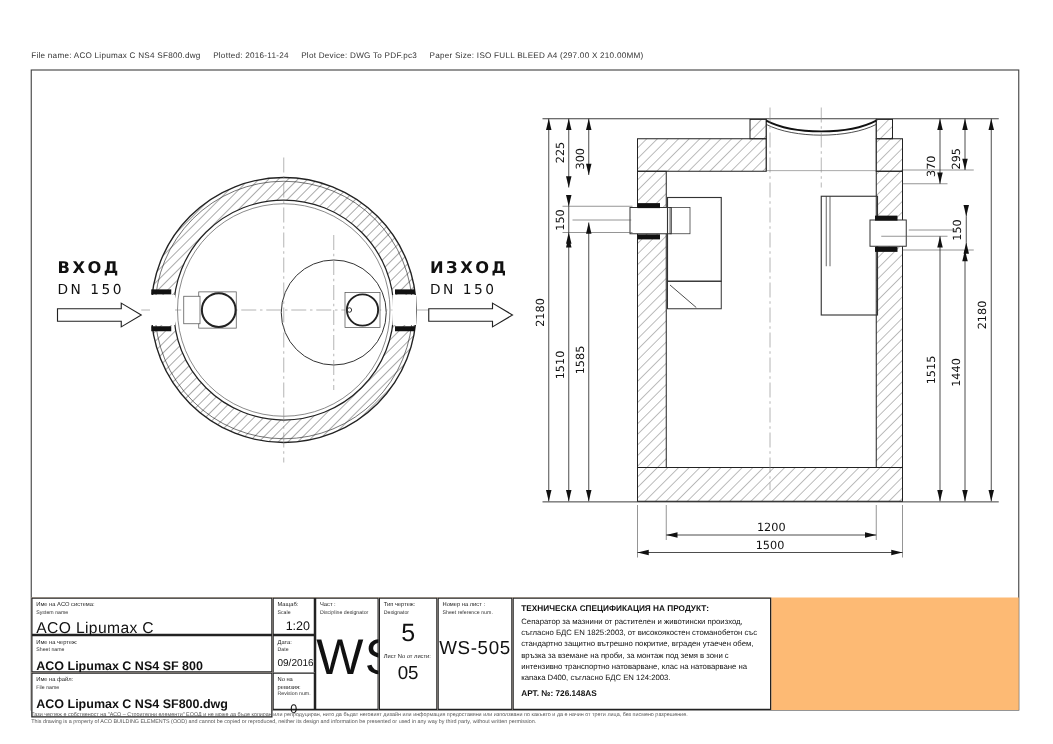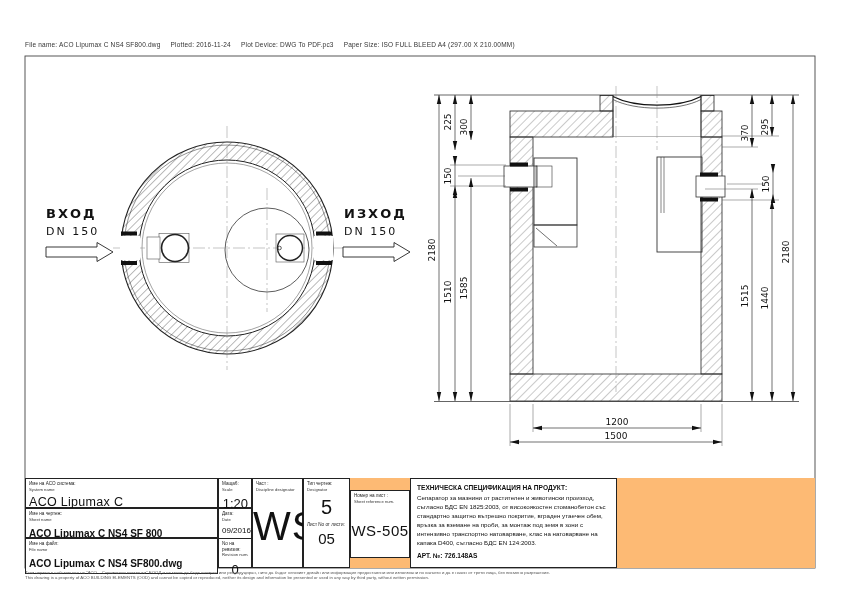--- a/index.html
+++ b/index.html
@@ -7,21 +7,21 @@
          font-family:"Liberation Sans",sans-serif;color:#111;}
   #plotinfo{position:absolute;left:25px;top:41px;font-size:6.5px;color:#333;letter-spacing:.2px;white-space:pre;}
   svg text{font-family:"DejaVu Sans",sans-serif;fill:#111;}
   
   #tblock{position:absolute;left:25px;top:478px;width:790px;height:90px;background:#fdba74;}
   .tb{position:absolute;box-sizing:border-box;border:0.8px solid #222;background:#fff;}
   .lbl{font-size:4.6px;line-height:1.25;color:#222;padding:2px 0 0 3px;}
   .lbl .en{font-size:4.2px;color:#333;}
   .val-lg{font-size:12.5px;padding:3px 0 0 3px;letter-spacing:.3px;}
   .val-b{font-size:10px;font-weight:bold;padding:6px 0 0 3px;white-space:nowrap;}
-  .val-sm{font-size:13px;padding:4px 3px 0 3px;text-align:right;}
+  .val-sm{font-size:10px;padding:4px 3px 0 3px;text-align:right;}
   .big-ws{font-size:40px;text-align:center;margin-top:12px;letter-spacing:1px;}
   .big-5{font-size:20px;text-align:center;margin-top:4px;}
   .big-05{font-size:15px;text-align:center;margin-top:2px;}
   .big-ref{font-size:15px;text-align:center;margin-top:18px;letter-spacing:.5px;white-space:nowrap;}
   .spec-title{font-size:6.6px;font-weight:bold;margin:0 0 3px 0;}
   .spec-body{font-size:6.2px;line-height:1.45;color:#111;}
   .spec-art{font-size:6.6px;font-weight:bold;margin-top:4px;}
   .tagline{position:absolute;right:86px;top:13px;text-align:right;color:#9a9a9a;
            font-size:8px;letter-spacing:2px;line-height:1.8;white-space:nowrap;}
   .contact{position:absolute;left:5px;bottom:7px;font-size:5.6px;font-weight:bold;white-space:nowrap;}
@@ -235,21 +235,21 @@
     </div>
 
     <div class="tb" style="left:278px;top:0;width:47px;height:90px;">
       <div class="lbl"><span>Тип чертеж:</span><br>
         <span class="en">Designator</span></div>
       <div class="big-5">5</div>
       <div class="lbl" style="padding-top:3px;">Лист No от листи:</div>
       <div class="big-05">05</div>
     </div>
 
-    <div class="tb" style="left:325px;top:12px;width:60px;height:68px;">
+    <div class="tb" style="left:325px;top:0;width:60px;height:90px;">
       <div class="lbl"><span>Номер на лист :</span><br>
         <span class="en">Sheet reference num.</span></div>
       <div class="big-ref">WS-505</div>
     </div>
 
     <div class="tb" style="left:385px;top:0;width:207px;height:90px;padding:5px 6px;">
       <div class="spec-title">ТЕХНИЧЕСКА СПЕЦИФИКАЦИЯ НА ПРОДУКТ:</div>
       <div class="spec-body">Сепаратор за мазнини от растителен и животински произход, съгласно БДС EN 1825:2003, от високоякостен стоманобетон със стандартно защитно вътрешно покритие, вграден утаечен обем, връзка за вземане на проби, за монтаж под земя в зони с интензивно транспортно натоварване, клас на натоварване на капака D400, съгласно БДС EN 124:2003.</div>
       <div class="spec-art">АРТ. №: 726.148AS</div>
     </div>

